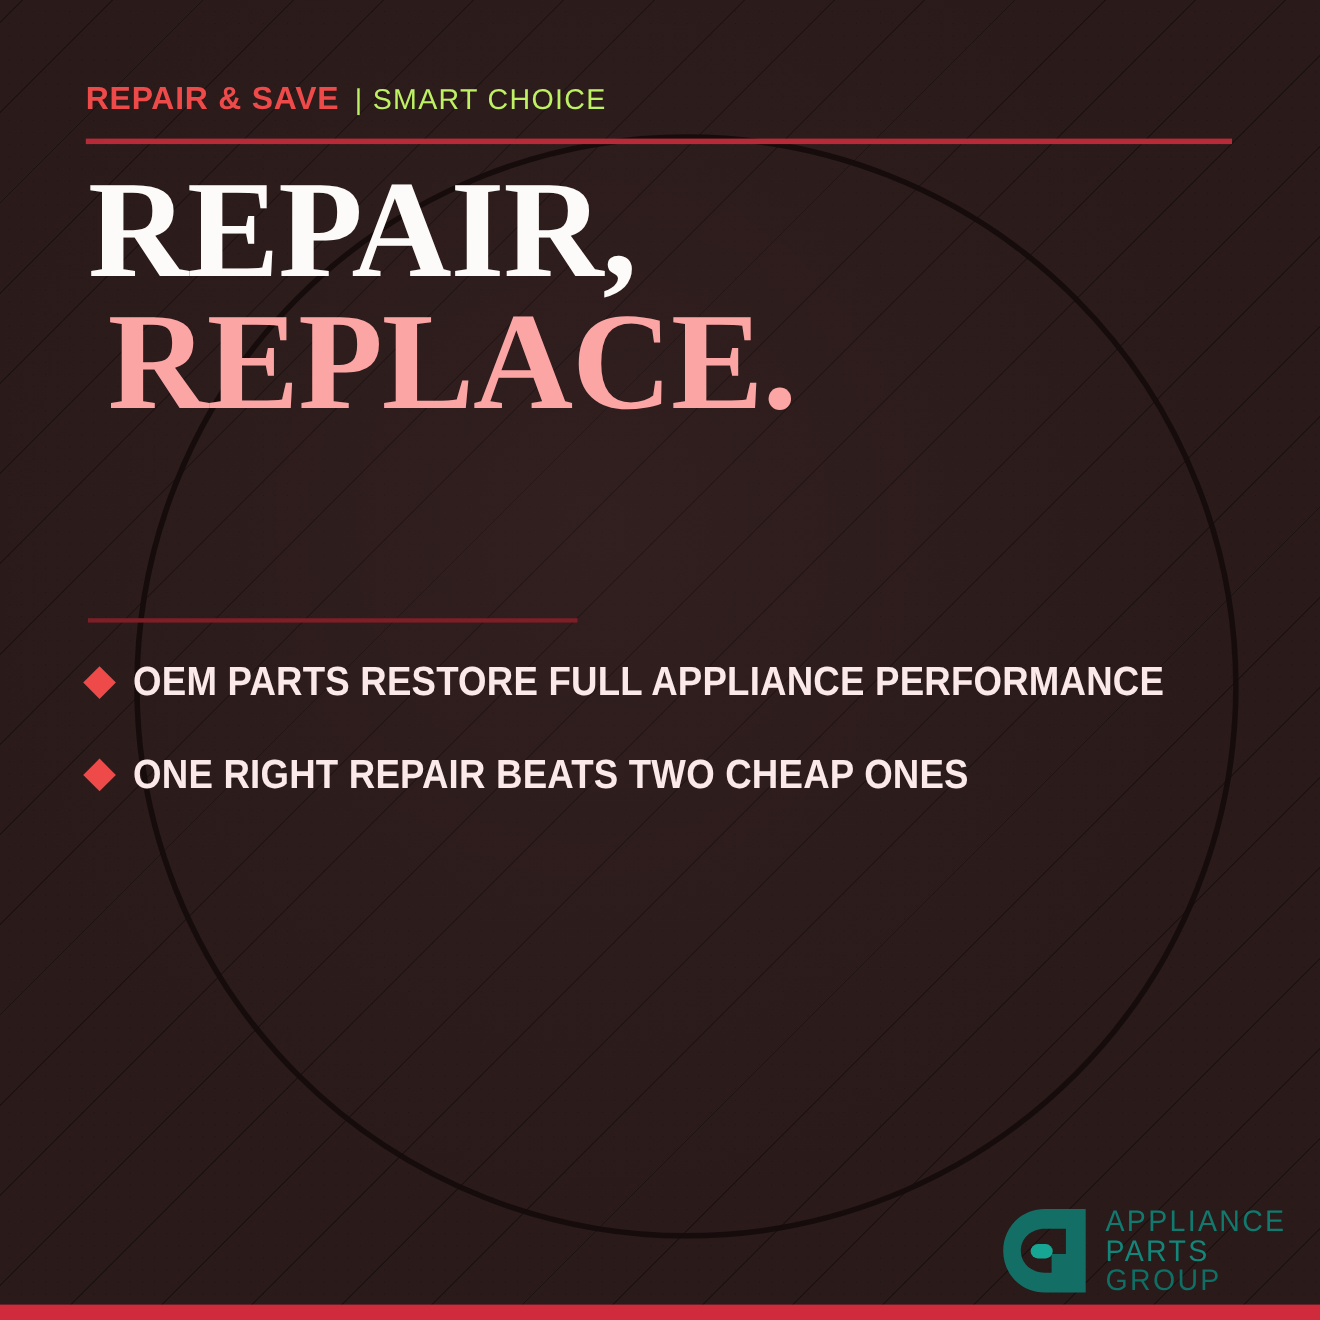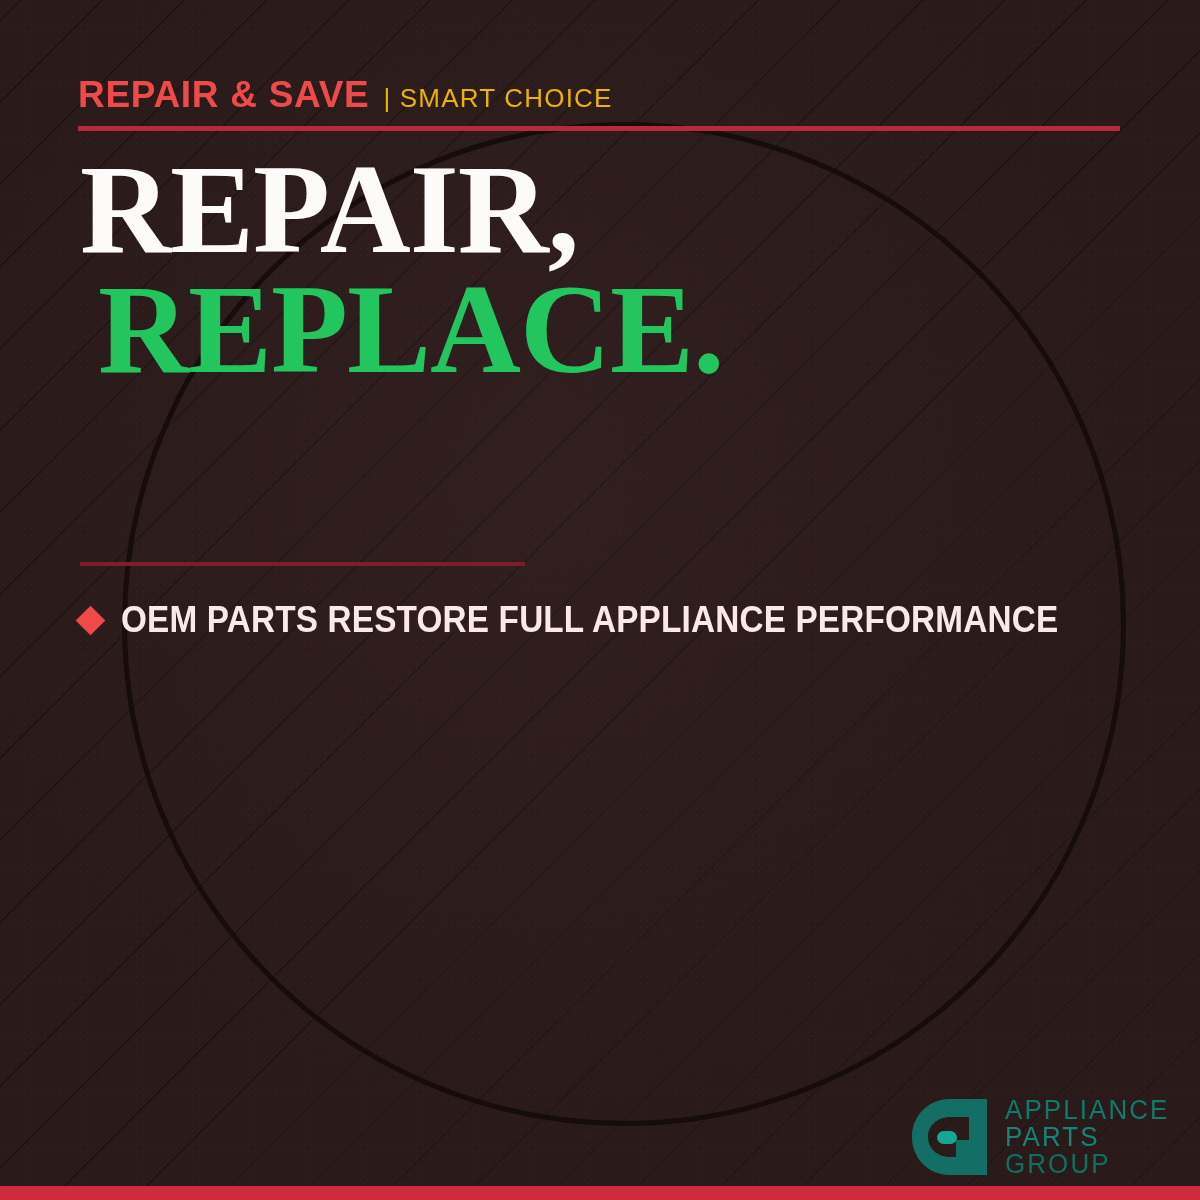--- a/index.html
+++ b/index.html
@@ -53,45 +53,45 @@
     pointer-events:none;
   }
 
   
   .eyebrow{
     position:absolute;left:78px;top:74px;
     display:flex;align-items:baseline;gap:0;
     white-space:nowrap;
   }
   .eyebrow-main{
-    font-size:37px;font-weight:bold;letter-spacing:.7px;
+    font-size:29px;font-weight:bold;letter-spacing:.7px;
     color:#ef4a4a;
   }
   .eyebrow-sub{
     font-size:26px;font-weight:normal;letter-spacing:1.2px;
-    color:#eab308;
+    color:#bef264;
     margin-left:14px;
   }
   .rule-top{
     position:absolute;left:78px;top:126px;
     width:1042px;height:5px;background:#b72b38;
   }
 
   
   .headline{
     position:absolute;left:80px;top:150px;
     font-family:"Liberation Serif",serif;
     font-weight:bold;
     font-size:126px;
     line-height:.95;
     letter-spacing:-1px;
   }
   .hl-line{display:block;white-space:nowrap;}
   .hl-white{color:#fdfbf9;}
-  .hl-red{color:#22c55e;text-align:right;}
+  .hl-red{color:#fca5a5;text-align:right;}
   .hl-line-3{padding-left:18px;}
 
   .rule-mid{
     position:absolute;left:80px;top:562px;
     width:445px;height:4px;background:#7c1f26;
   }
 
   
   .bullets{
     position:absolute;left:80px;top:592px;
@@ -172,20 +172,24 @@
     <span class="hl-line hl-red hl-line-3">REPLACE.</span>
   </div>
 
   <div class="rule-mid"></div>
 
   <div class="bullets">
     <div class="bullet">
       <span class="bullet-diamond"></span>
       <span class="bullet-text">OEM PARTS RESTORE FULL APPLIANCE PERFORMANCE</span>
     </div>
+    <div class="bullet">
+      <span class="bullet-diamond"></span>
+      <span class="bullet-text">ONE RIGHT REPAIR BEATS TWO CHEAP ONES</span>
+    </div>
   </div>
 
   <div class="logo">
     <div class="logo-mark">
       <svg width="82" height="82" viewBox="0 0 82 82" aria-hidden="true">
         <path d="M41 3 H78 V79 H60 V21 H41 C28 21 19 30 19 41 C19 52 28 61 41 61 H47 V44 H60 V79 H41 C19 79 3 62 3 41 C3 20 19 3 41 3 Z" fill="#136f66"></path>
         <rect x="28" y="35" width="20" height="13" rx="6.5" fill="#17a694"></rect>
       </svg>
     </div>
     <div class="logo-words">

